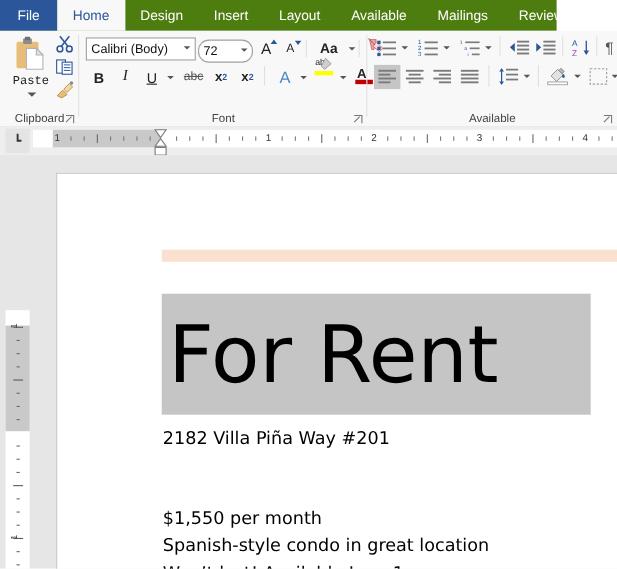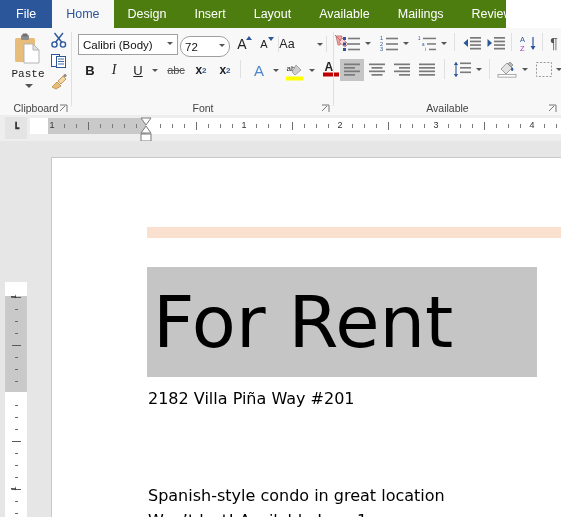--- a/index.html
+++ b/index.html
@@ -236,21 +236,21 @@
 
       <div class="fbtn" style="left:160px;top:6px;width:20px;">
         <span style="font-size:14px;">A</span>
         <span style="position:absolute;right:0;top:2px;width:0;height:0;border-left:3px solid transparent;border-right:3px solid transparent;border-bottom:4px solid #2b579a;"></span>
       </div>
       <div class="fbtn" style="left:182px;top:6px;width:20px;">
         <span style="font-size:11px;">A</span>
         <span style="position:absolute;right:0;top:3px;width:0;height:0;border-left:3px solid transparent;border-right:3px solid transparent;border-top:4px solid #2b579a;"></span>
       </div>
       <div class="group-sep" style="left:206px;top:8px;height:16px;"></div>
-      <div class="fbtn" style="left:200px;top:6px;width:30px;">
+      <div class="fbtn" style="left:212px;top:6px;width:30px;font-weight:bold;">
         <span style="font-size:12.5px;">Aa</span>
       </div>
       <div class="fbtn" style="left:242px;top:6px;width:11px;">
           <i class="caret-sm"></i>
         </div>
       <div class="group-sep" style="left:254px;top:8px;height:16px;"></div>
       <div class="fbtn" style="left:260px;top:4px;width:20px;">
         <span>
           <svg class="svgico" width="18" height="18" viewBox="0 0 18 18">
             <path d="M3 3 L9 3 L7 12 L5 12 Z" fill="#f0a8a8" stroke="#c06a6a" stroke-width="0.8"></path>
@@ -285,21 +285,21 @@
       </div>
       <div class="group-sep" style="left:168px;top:32px;height:18px;"></div>
 
       <div class="fbtn" style="left:176px;top:32px;width:22px;font-size:15px;color:#4a86c8;">
         <span>A</span>
       </div>
       <div class="fbtn" style="left:198px;top:32px;width:11px;">
           <i class="caret-sm"></i>
         </div>
 
-      <div class="fbtn" style="left:212px;top:34px;width:22px;flex-direction:column;">
+      <div class="fbtn" style="left:212px;top:22px;width:22px;flex-direction:column;">
         <span>
           <svg class="svgico" width="20" height="20" viewBox="0 0 20 20">
             <text x="1.5" y="9" font-family="Liberation Sans, sans-serif" font-size="8" fill="#222">ab</text>
             <path d="M11 3 L16 8 L10 13 L7 10 Z" fill="#cfcfcf" stroke="#8a8a8a" stroke-width="0.7"></path>
             <rect x="1" y="14.5" width="17" height="4" fill="#ffff00"></rect>
           </svg>
         </span>
       </div>
       <div class="fbtn" style="left:234px;top:32px;width:11px;">
           <i class="caret-sm"></i>
@@ -609,18 +609,19 @@
     </div>
 
     <div class="page">
 
       <div class="peachbar"></div>
       <div class="grayblock"></div>
       <div class="title-line">For Rent</div>
 
       <div class="ln" style="top:231px;">2182 Villa Piña Way #201</div>
       <div class="ln" style="top:256px;"></div>
+      <div class="ln" style="top:303px;">$1,550 per month</div>
       <div class="ln" style="top:328px;">Spanish-style condo in great location</div>
       <div class="ln" style="top:353px;">Won’t last! Available June 1</div>
     </div>
   </div>
 
 </div>
 
 </body></html>

